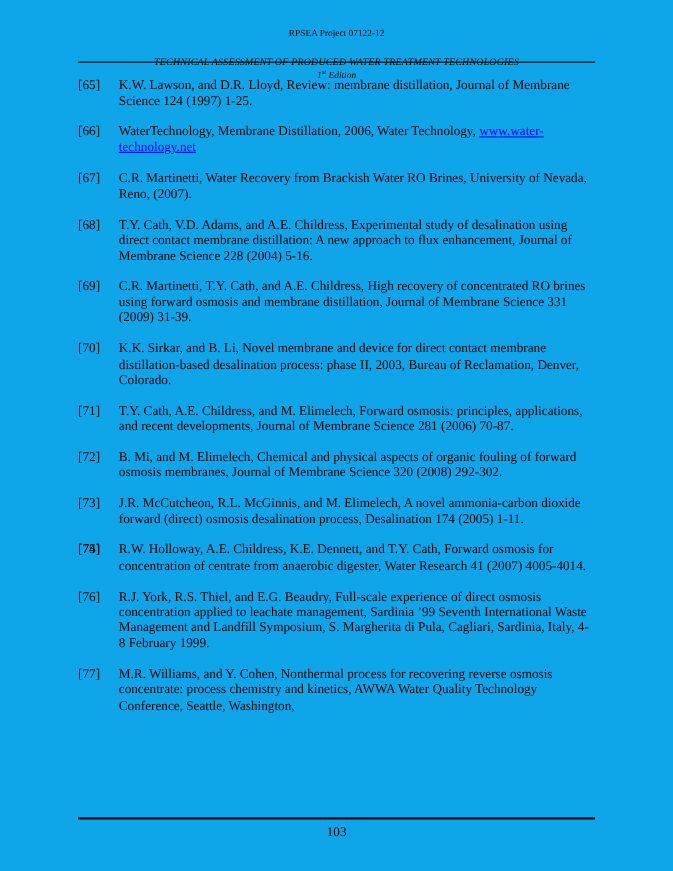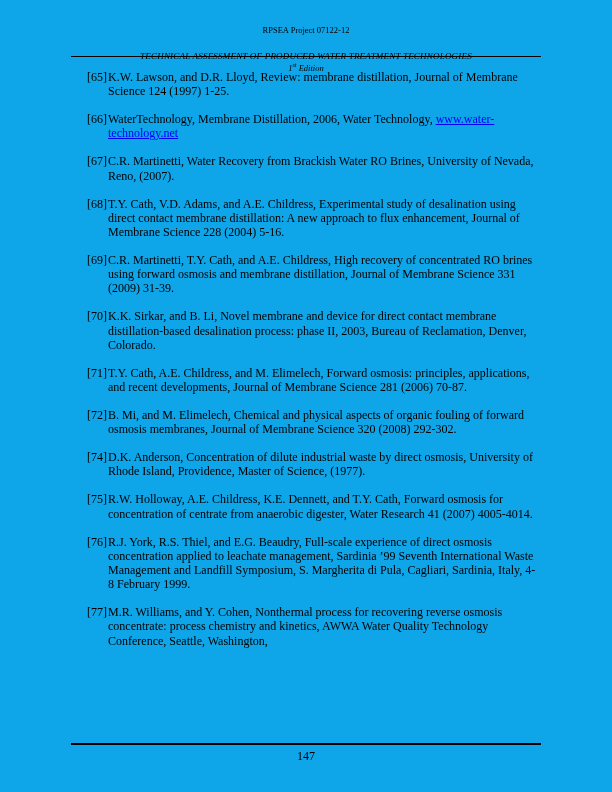--- a/index.html
+++ b/index.html
@@ -39,21 +39,21 @@
   }
   .ref {
     position: relative;
     padding-left: 37px;
     font-size: 12px;
     line-height: 14.2px;
     margin-bottom: 13.8px;
   }
   .ref-num {
     position: absolute;
-    left: 16px;
+    left: 0;
     top: 0;
   }
   .link {
     text-decoration: underline;
     cursor: pointer;
   }
   .footer-rule {
     position: absolute;
     top: 743px;
     left: 71px;
@@ -84,23 +84,24 @@
 
   <div class="refs" id="refs">
       <div class="ref"><span class="ref-num">[65]</span><span>K.W. Lawson, and D.R. Lloyd, Review: membrane distillation, Journal of Membrane Science 124 (1997) 1-25.</span></div>
       <div class="ref"><span class="ref-num">[66]</span><span>WaterTechnology, Membrane Distillation, 2006, Water Technology, <a class="link" href="#" style="color: rgb(0, 0, 255);">www.water-technology.net</a></span></div>
       <div class="ref"><span class="ref-num">[67]</span><span>C.R. Martinetti, Water Recovery from Brackish Water RO Brines, University of Nevada, Reno, (2007).</span></div>
       <div class="ref"><span class="ref-num">[68]</span><span>T.Y. Cath, V.D. Adams, and A.E. Childress, Experimental study of desalination using direct contact membrane distillation: A new approach to flux enhancement, Journal of Membrane Science 228 (2004) 5-16.</span></div>
       <div class="ref"><span class="ref-num">[69]</span><span>C.R. Martinetti, T.Y. Cath, and A.E. Childress, High recovery of concentrated RO brines using forward osmosis and membrane distillation, Journal of Membrane Science 331 (2009) 31-39.</span></div>
       <div class="ref"><span class="ref-num">[70]</span><span>K.K. Sirkar, and B. Li, Novel membrane and device for direct contact membrane distillation-based desalination process: phase II, 2003, Bureau of Reclamation, Denver, Colorado.</span></div>
       <div class="ref"><span class="ref-num">[71]</span><span>T.Y. Cath, A.E. Childress, and M. Elimelech, Forward osmosis: principles, applications, and recent developments, Journal of Membrane Science 281 (2006) 70-87.</span></div>
       <div class="ref"><span class="ref-num">[72]</span><span>B. Mi, and M. Elimelech, Chemical and physical aspects of organic fouling of forward osmosis membranes, Journal of Membrane Science 320 (2008) 292-302.</span></div>
-      <div class="ref"><span class="ref-num">[74]</span><span>D.K. Anderson, Concentration of dilute industrial waste by direct osmosis, University of Rhode Island, Providence, Master of Science, (1977).</span></div>
+      <div class="ref"><span class="ref-num">[73]</span><span>J.R. McCutcheon, R.L. McGinnis, and M. Elimelech, A novel ammonia-carbon dioxide forward (direct) osmosis desalination process, Desalination 174 (2005) 1-11.</span></div>
+      <div class="ref"><span class="ref-num">[74]</span></div>
       <div class="ref"><span class="ref-num">[75]</span><span>R.W. Holloway, A.E. Childress, K.E. Dennett, and T.Y. Cath, Forward osmosis for concentration of centrate from anaerobic digester, Water Research 41 (2007) 4005-4014.</span></div>
       <div class="ref"><span class="ref-num">[76]</span><span>R.J. York, R.S. Thiel, and E.G. Beaudry, Full-scale experience of direct osmosis concentration applied to leachate management, Sardinia ’99 Seventh International Waste Management and Landfill Symposium, S. Margherita di Pula, Cagliari, Sardinia, Italy, 4-8 February 1999.</span></div>
       <div class="ref"><span class="ref-num">[77]</span><span>M.R. Williams, and Y. Cohen, Nonthermal process for recovering reverse osmosis concentrate: process chemistry and kinetics, AWWA Water Quality Technology Conference, Seattle, Washington,</span></div>
     </div>
 
   <div class="footer-rule"></div>
 
-  <div class="page-number">147</div>
+  <div class="page-number">103</div>
 
 </div>
 
 </body></html>

